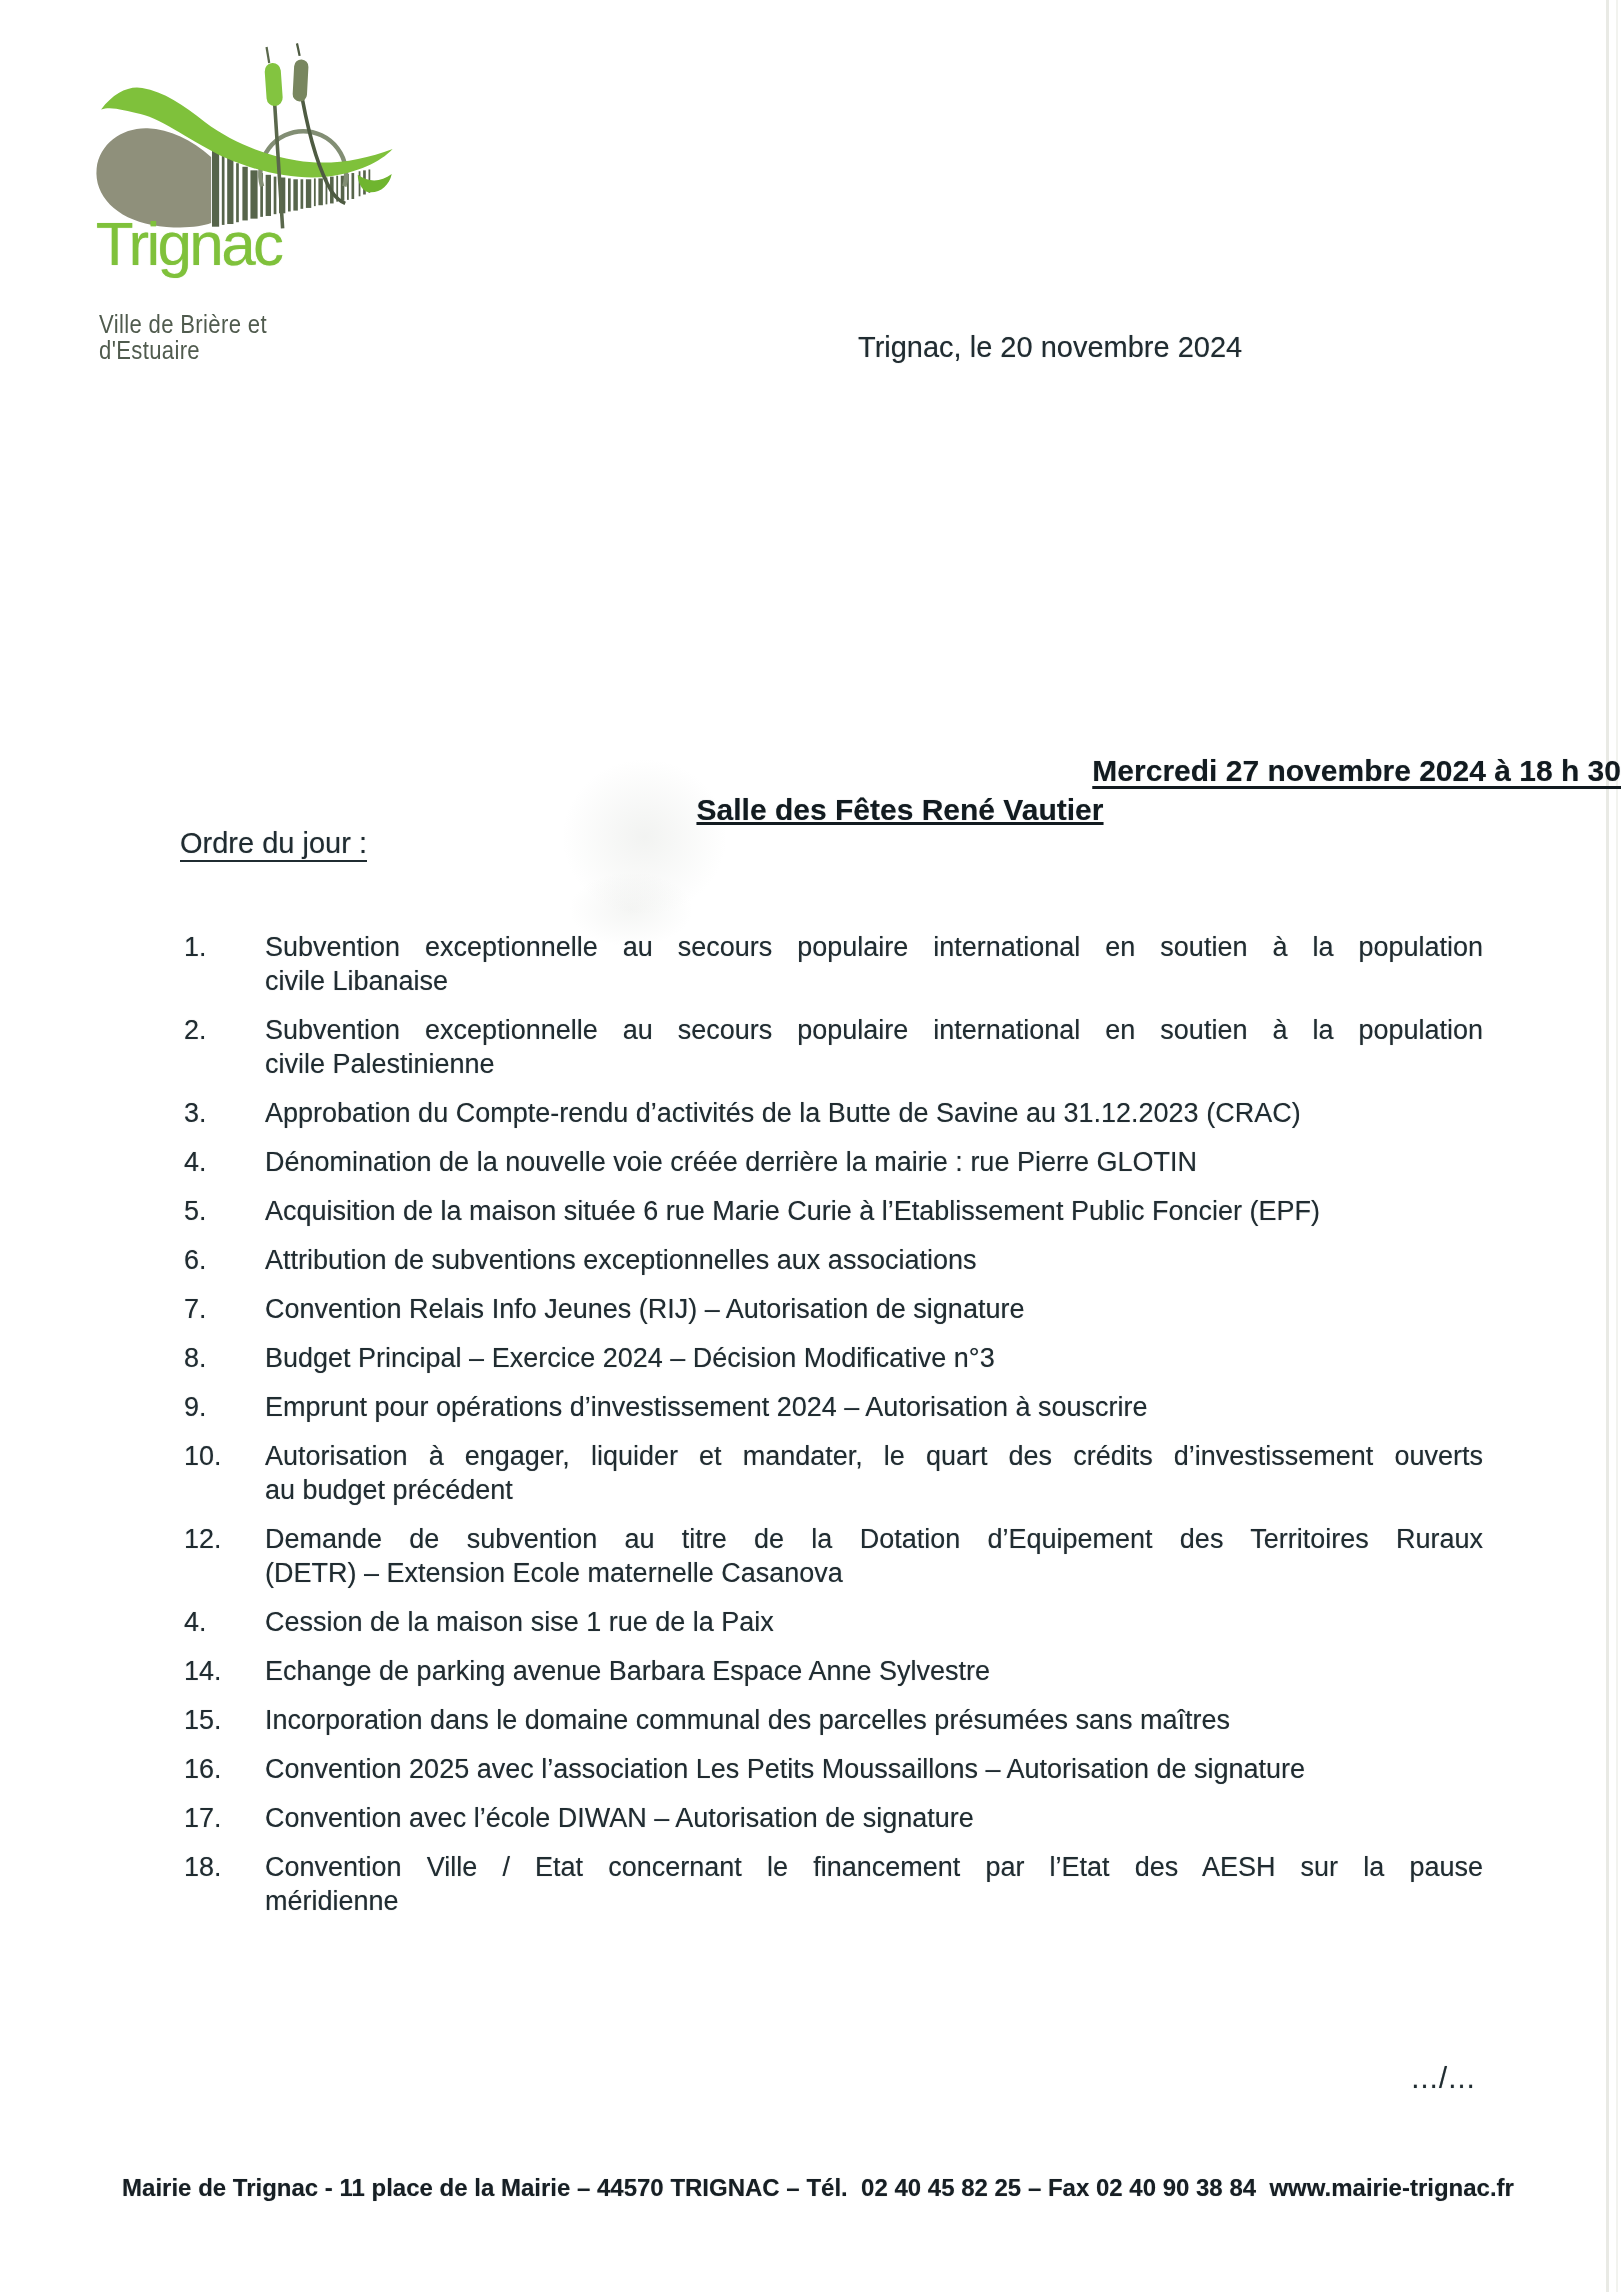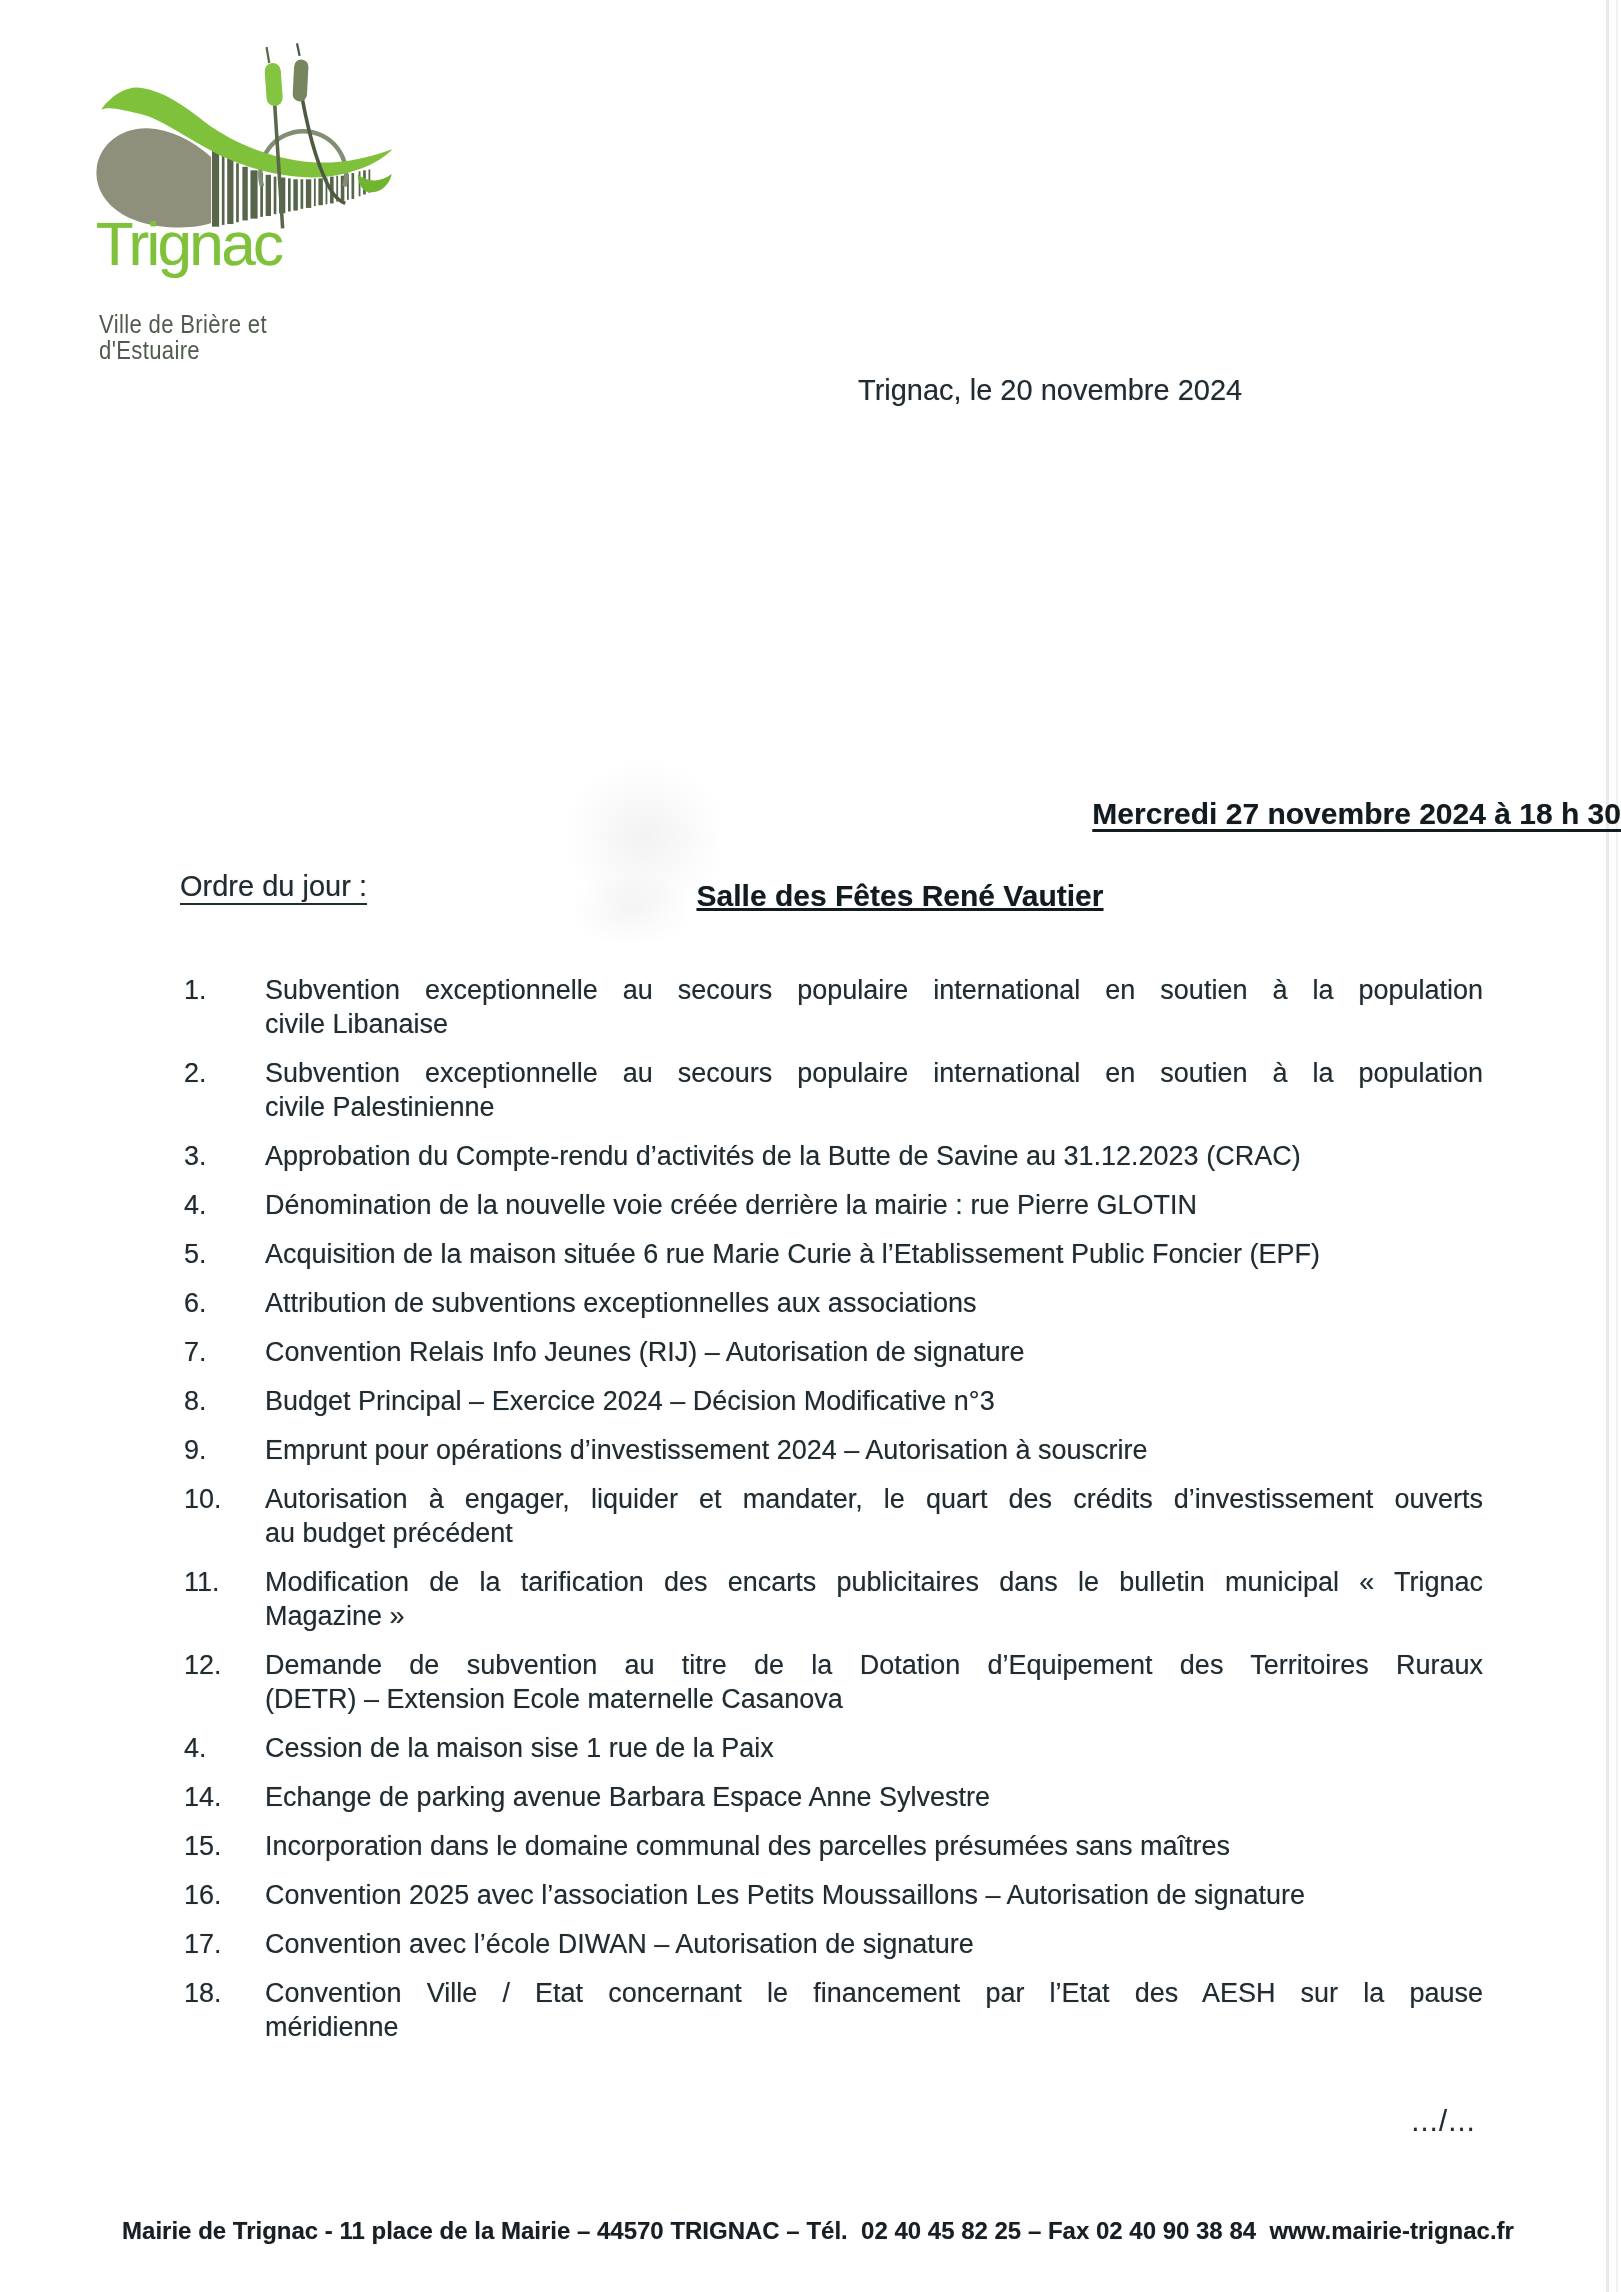--- a/index.html
+++ b/index.html
@@ -33,21 +33,21 @@
     text-shadow:0 0 0.9px rgba(127,193,59,.6);
   }
   .logo-tagline {
     position:absolute; left:14.3px; top:268px;
     font-size:26px; line-height:1; color:#505b4e;
     transform:scaleX(.85); transform-origin:left center;
     letter-spacing:0.4px;
   }
 
   
-  .scan-text { text-shadow:0 0 0.9px rgba(30,44,50,.45);margin-top:43px; }
+  .scan-text { text-shadow:0 0 0.9px rgba(30,44,50,.45); }
   .dateline {
     position:absolute; left:858px; top:330px;
     font-size:29px; line-height:1.2;
   }
   .meeting-block {
     position:absolute; left:179px; top:751px; width:1442px;
     text-align:center; color:#121b20;
   }
   .meeting-date {
     font-size:30px; font-weight:bold; line-height:39px;
@@ -223,27 +223,20 @@
     </li>
 
     <li class="agenda-item">
       <span class="num">10.</span>
       <div class="item-lines">
           <div class="line j">Autorisation à engager, liquider et mandater, le quart des crédits d’investissement ouverts</div>
           <div class="line">au budget précédent</div>
         </div>
     </li>
 
-    <li class="agenda-item">
-      <span class="num">11.</span>
-      <div class="item-lines">
-          <div class="line j">Modification de la tarification des encarts publicitaires dans le bulletin municipal « Trignac</div>
-          <div class="line">Magazine »</div>
-        </div>
-    </li>
 
     <li class="agenda-item">
       <span class="num">12.</span>
       <div class="item-lines">
           <div class="line j">Demande de subvention au titre de la Dotation d’Equipement des Territoires Ruraux</div>
           <div class="line">(DETR) – Extension Ecole maternelle Casanova</div>
         </div>
     </li>
 
     <li class="agenda-item">

